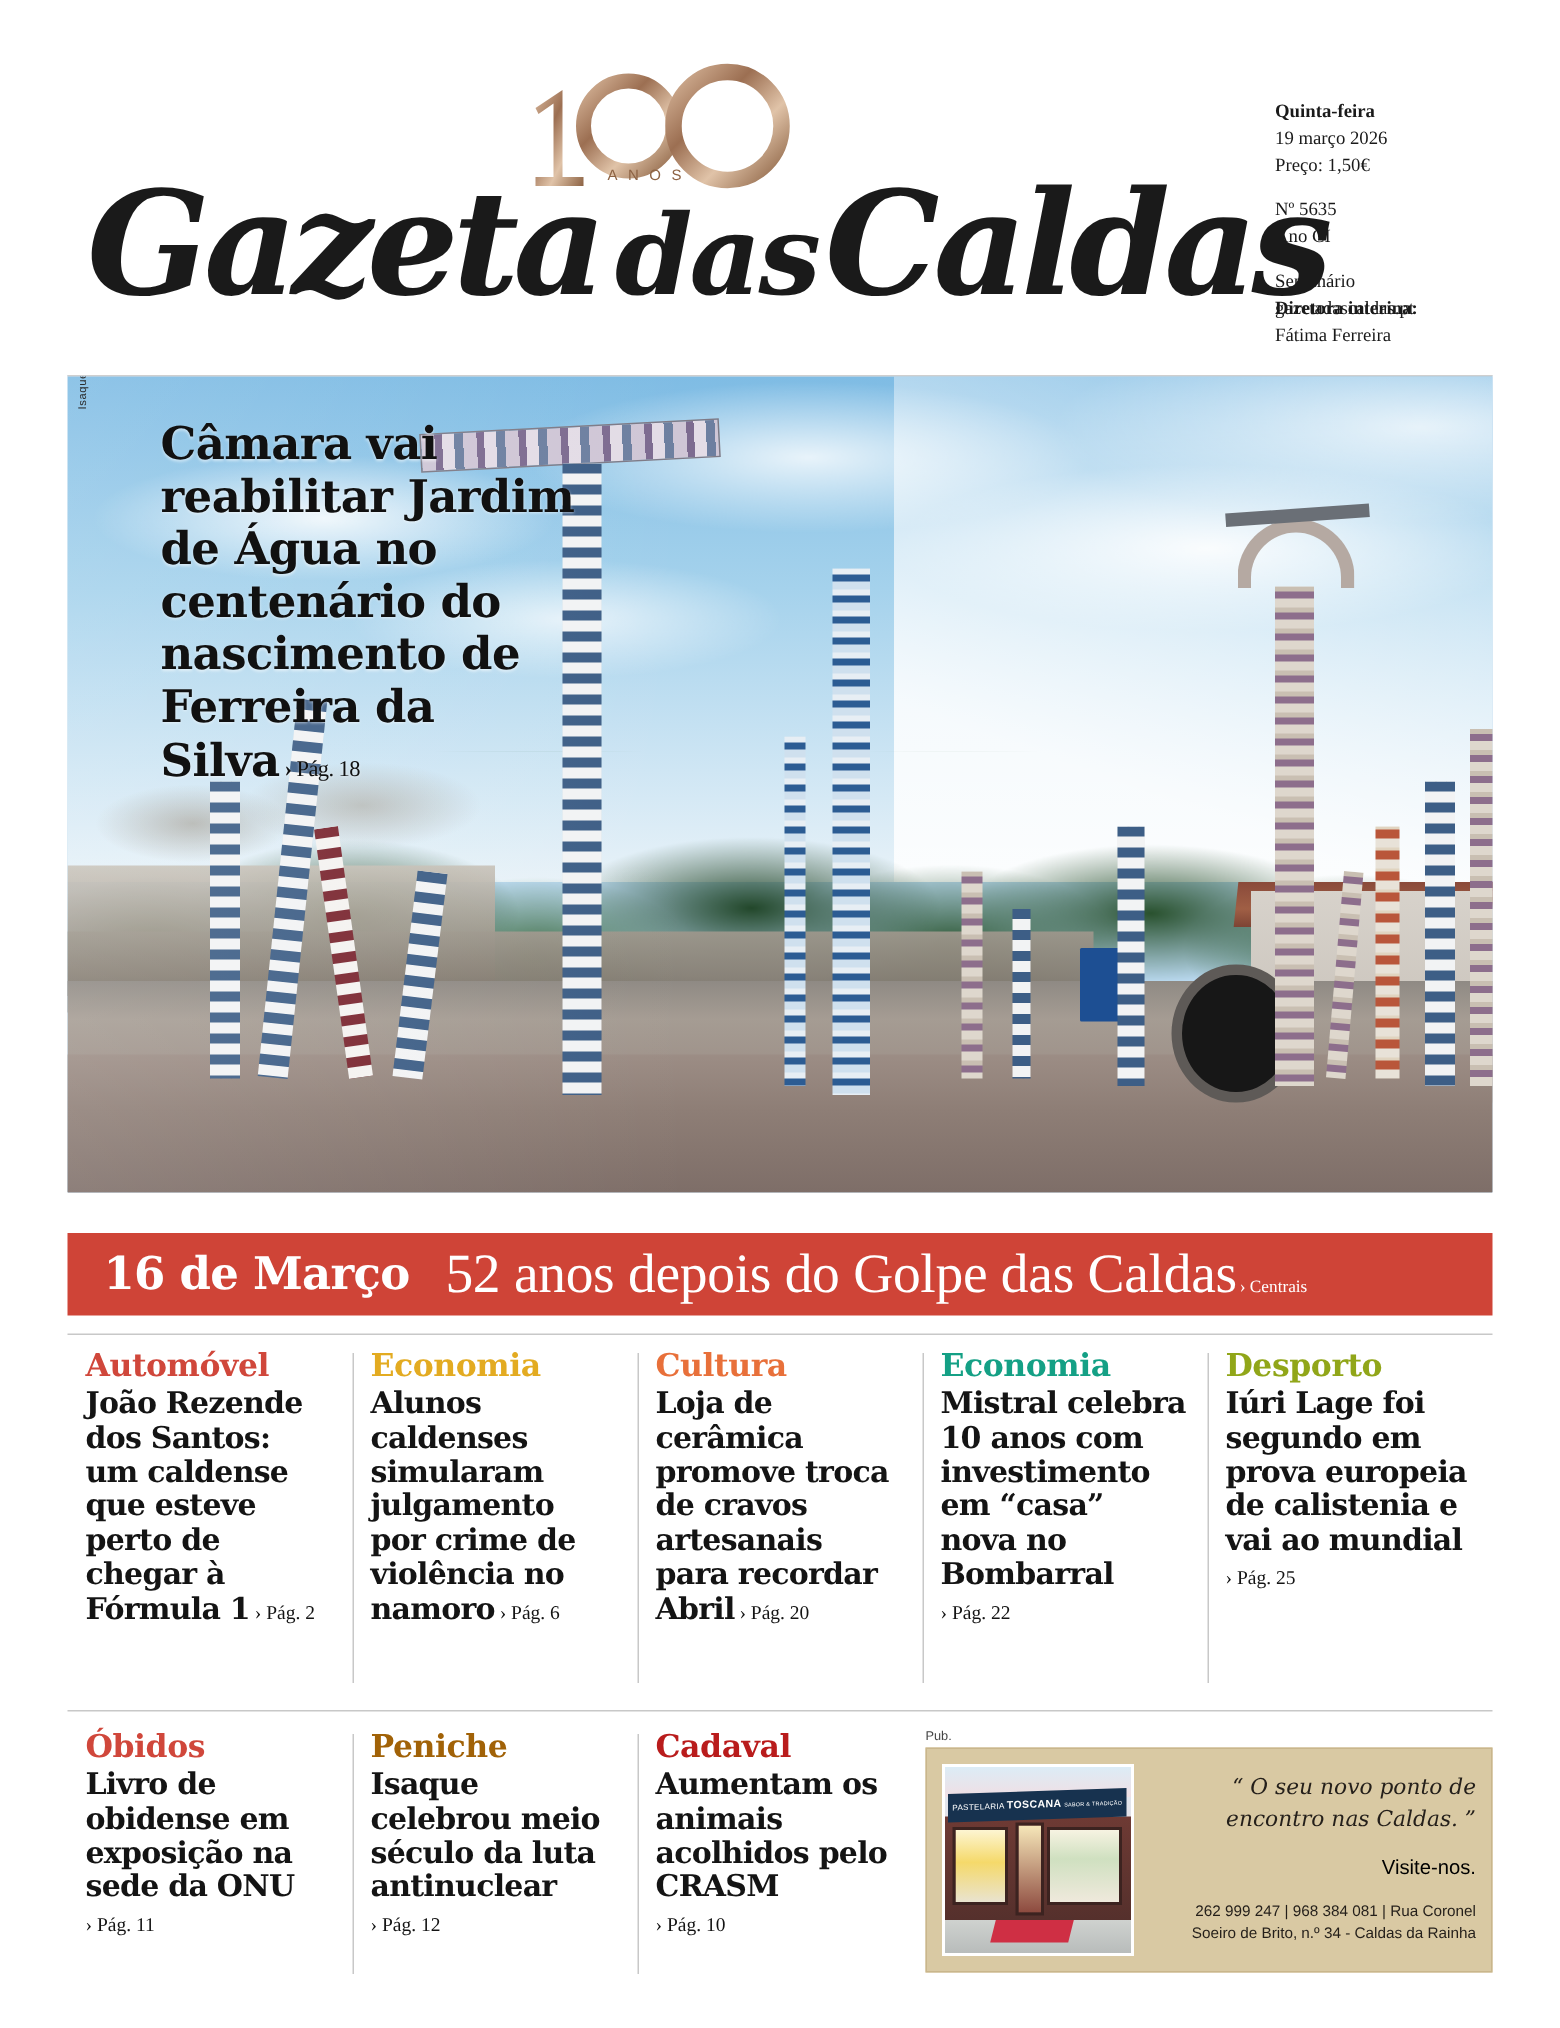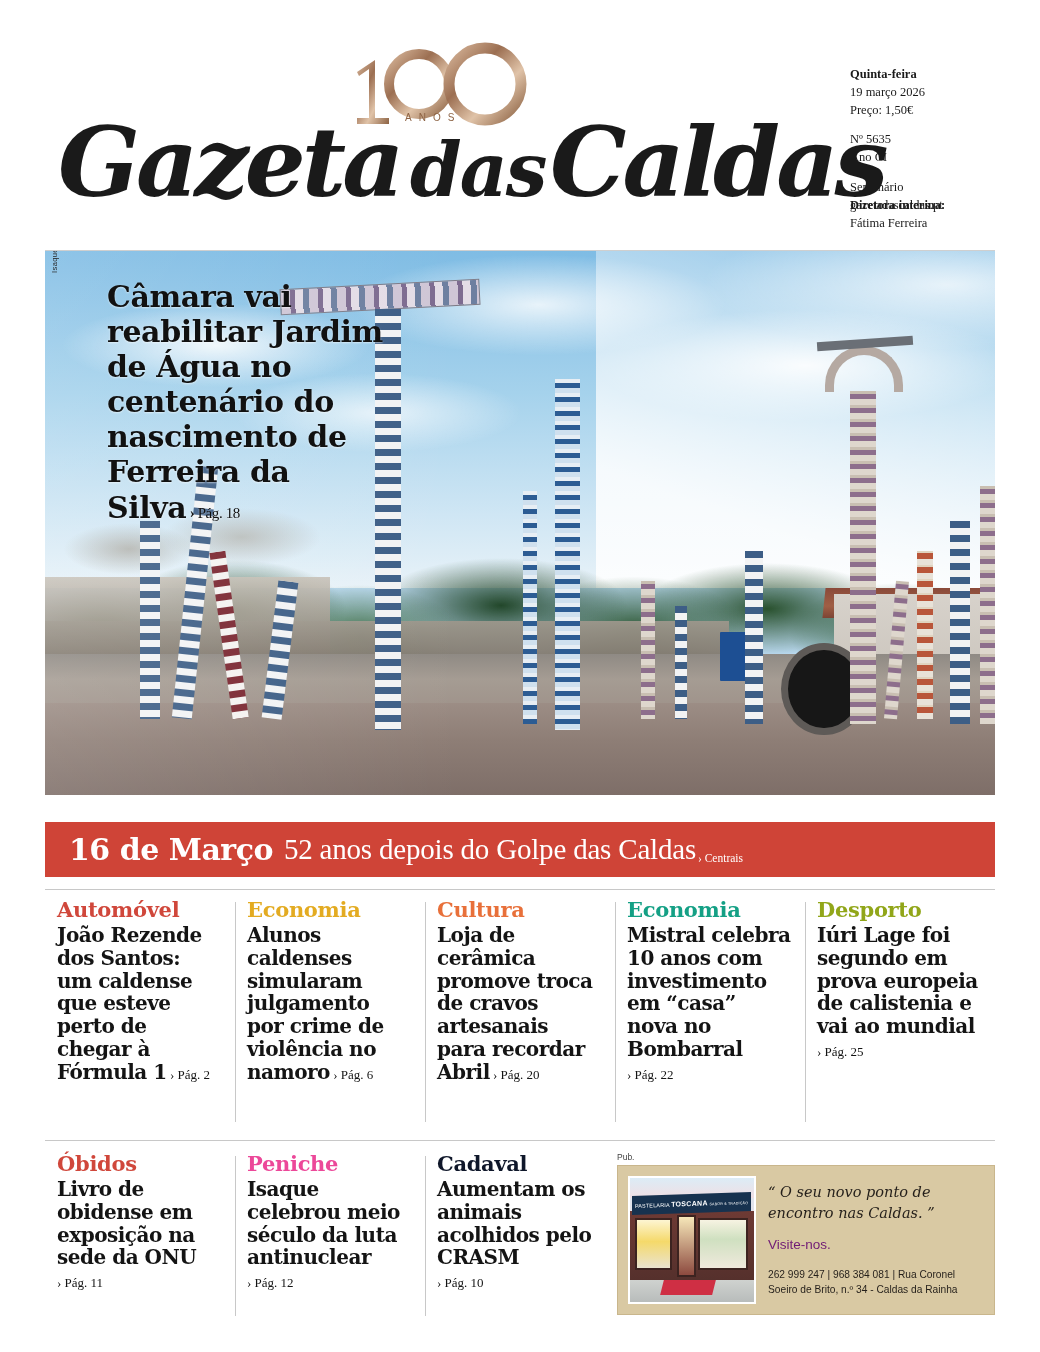--- a/index.html
+++ b/index.html
@@ -254,23 +254,23 @@
   }
   .banner-lead {
     font-family: "DejaVu Serif", serif;
     font-weight: bold;
     font-size: 30px;
     color: #ffffff;
     letter-spacing: -0.5px;
   }
   .banner-rest {
     font-family: "Liberation Serif", serif;
-    font-size: 29px;
+    font-size: 37px;
     color: #ffffff;
-    margin-left: 11px;
+    margin-left: 24px;
     letter-spacing: -0.2px;
   }
   .banner-ref {
     font-family: "Liberation Serif", serif;
     font-size: 11.5px;
     color: #ffffff;
     align-self: flex-end;
     margin-bottom: 13px;
     margin-left: 2px;
     white-space: nowrap;
@@ -404,35 +404,35 @@
     position: absolute; left: 26%; bottom: 6%; width: 42%; height: 12%;
     background: #cf2f44; transform: skewX(-14deg);
   }
   .shop-pave {
     position: absolute; left: 0; bottom: 0; width: 100%; height: 18%;
     background: linear-gradient(180deg,#cfd2cf,#b8bcbb);
   }
   .ad-text {
     flex: 1;
     padding-left: 12px;
-    text-align: left;
+    text-align: right;
     color: #2a2520;
   }
   .ad-quote {
     font-family: "DejaVu Serif", serif;
     font-style: italic;
     font-size: 14.5px;
     line-height: 1.42;
     color: #241f1a;
   }
   .ad-visit {
     font-family: "Liberation Sans", sans-serif;
     font-size: 13.5px;
     margin-top: 14px;
-    color: #701a75;
+    color: #000000;
   }
   .ad-contact {
     font-family: "Liberation Sans", sans-serif;
     font-size: 10.2px;
     line-height: 1.45;
     margin-top: 16px;
     color: #241f1a;
   }
 </style>
 </head>
@@ -583,27 +583,27 @@
 
   <div class="grid-row row2">
 
     <div class="story">
       <div class="story-kicker" style="color: rgb(208, 71, 59);">Óbidos</div>
       <div class="story-title">Livro de obidense em exposição na sede da ONU</div>
       <div class="story-page-block">›&nbsp;<span>Pág. 11</span></div>
     </div>
 
     <div class="story">
-      <div class="story-kicker" style="color: #ec4899;">Peniche</div>
+      <div class="story-kicker" style="color: #a16207;">Peniche</div>
       <div class="story-title">Isaque celebrou meio século da luta antinuclear</div>
       <div class="story-page-block">›&nbsp;<span>Pág. 12</span></div>
     </div>
 
     <div class="story">
-      <div class="story-kicker" style="color: #0f172a;">Cadaval</div>
+      <div class="story-kicker" style="color: #b91c1c;">Cadaval</div>
       <div class="story-title">Aumentam os animais acolhidos pelo CRASM</div>
       <div class="story-page-block">›&nbsp;<span>Pág. 10</span></div>
     </div>
   </div>
 
   <div class="ad-wrap">
     <div class="ad-pub">Pub.</div>
     <div class="ad-box">
 
       <div class="ad-photo">

